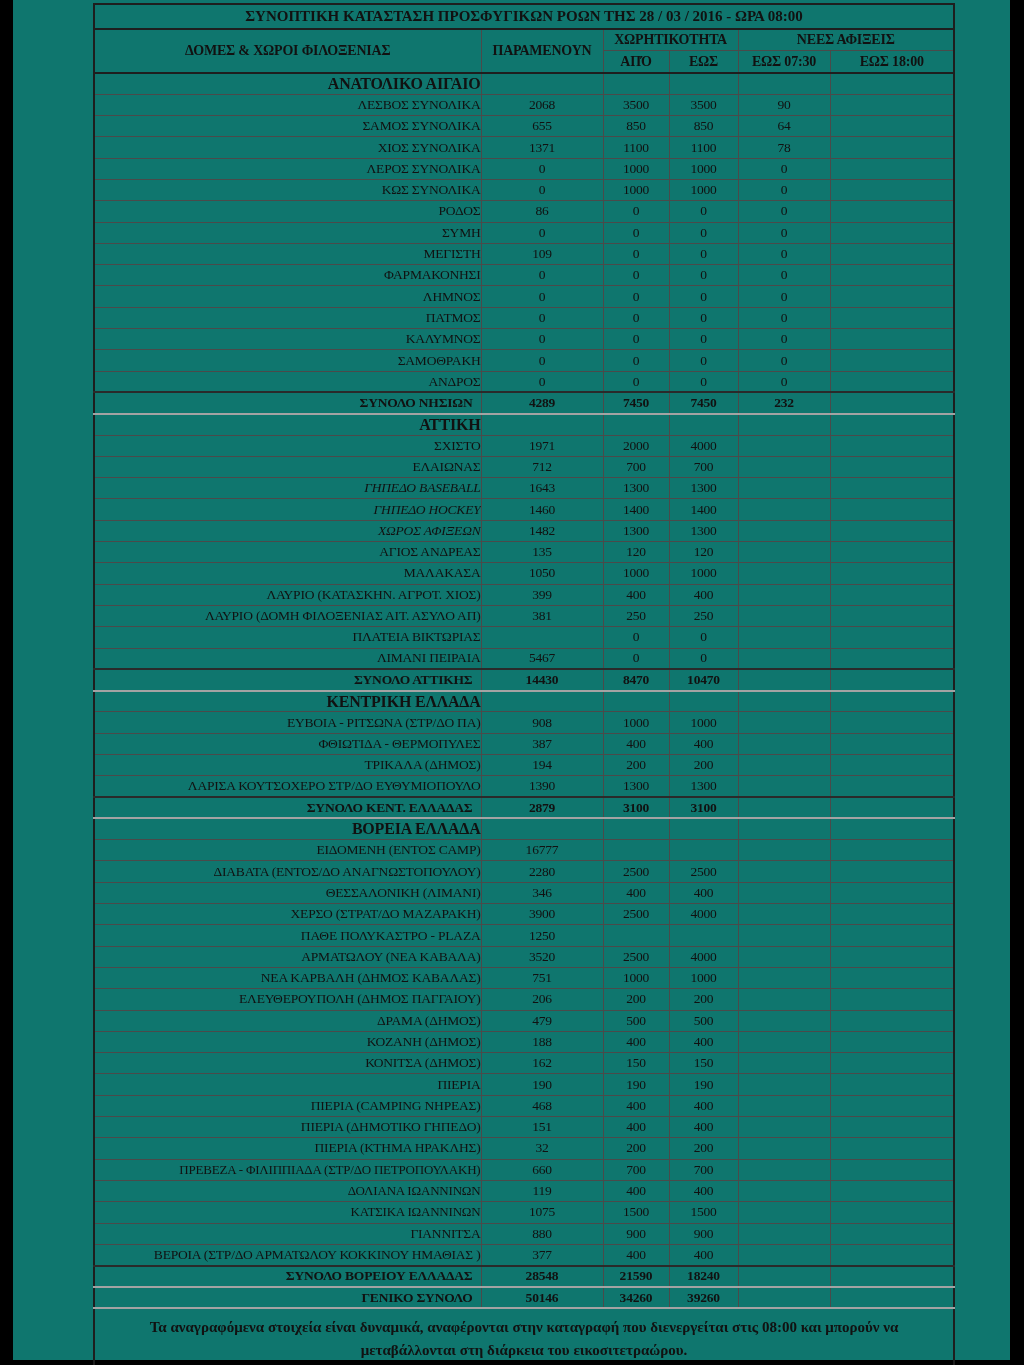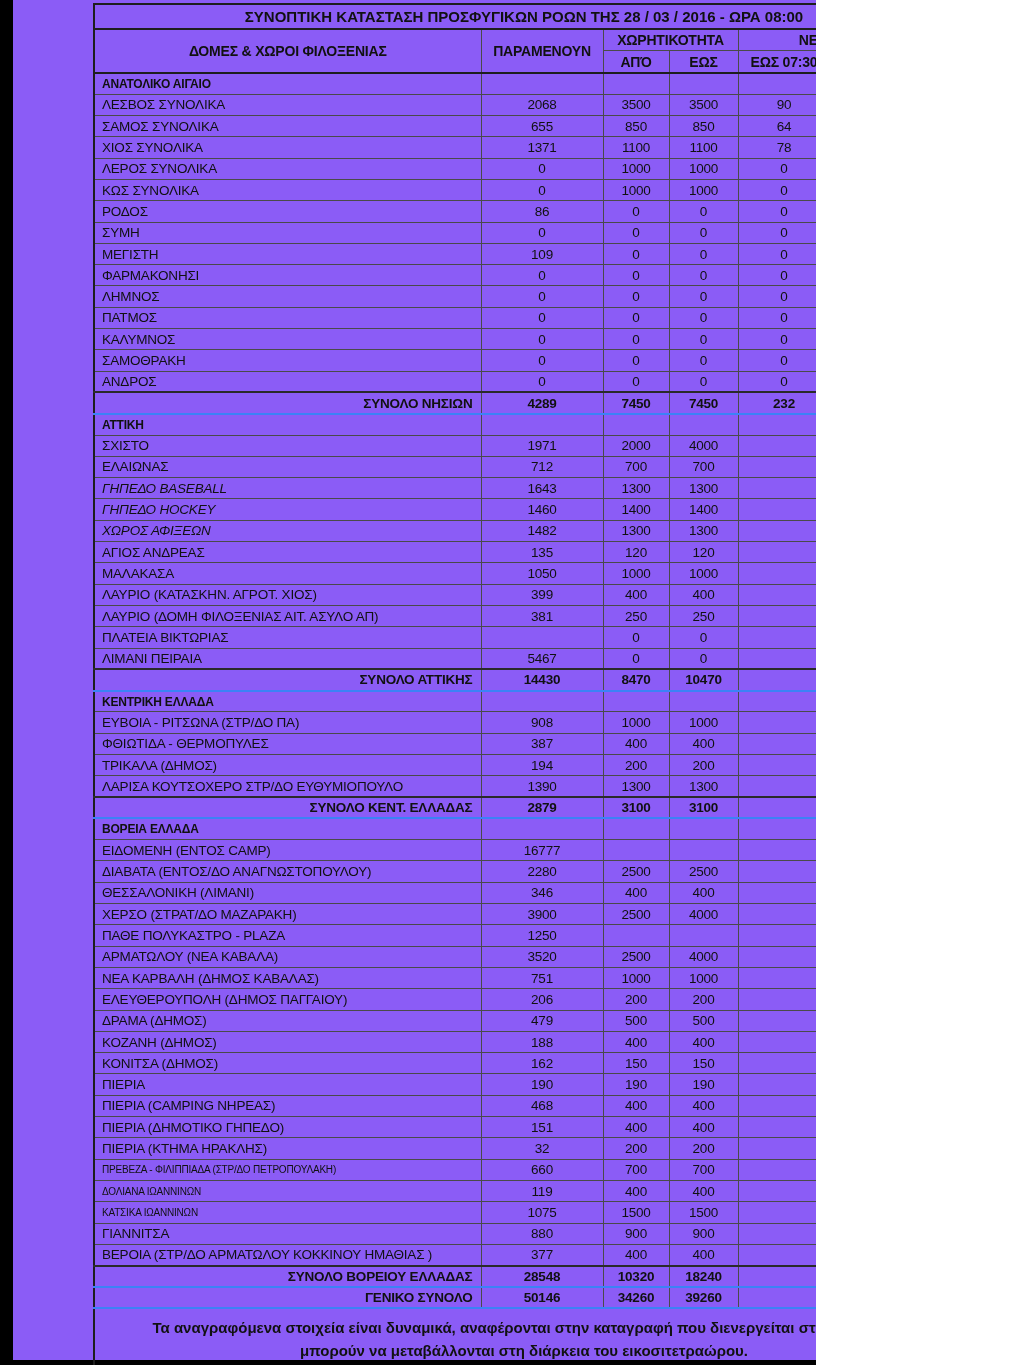--- a/index.html
+++ b/index.html
@@ -1,18 +1,18 @@
 <!DOCTYPE html>
 <html lang="el"><head>
 <meta charset="utf-8">
 <style>
   html,body { margin:0; padding:0; background:#ffffff; }
   .sheet {
-    position:relative; width:816px; height:1365px; background:#8b5cf6;
-    font-family:Liberation Sans, sans-serif; color:#111;
+    position:relative; width:1024px; height:1365px; background:#0f766e;
+    font-family:Liberation Serif, serif; color:#111;
     overflow:hidden;
   }
   .scan-bar { position:absolute; background:#000; }
   .scan-bar.left   { left:0; top:0; width:13px; height:1365px; }
   .scan-bar.right  { left:1010px; top:0; width:14px; height:1365px; }
   .scan-bar.bottom { left:0; top:1360px; width:1024px; height:5px; }
 
   table.report {
     position:absolute; left:93px; top:3px; width:860px;
     border-collapse:collapse; table-layout:fixed;
@@ -26,32 +26,32 @@
   .title-cell {
     height:23px; font-size:15px; font-weight:bold;
     border-bottom:2px solid #1e1e1e; letter-spacing:0;
   }
   .hcell { font-weight:bold; font-size:14px; }
   tr.hrow-a td { height:20px; }
   tr.hrow-b td { height:21px;margin-top:12px; }
   .hdr-bottom { border-bottom:2px solid #1e1e1e; }
 
   tbody tr { height:21.3px; }
-  tbody td:first-child { text-align:left; padding-left:7px; }
-
-  tr.r-section td:first-child { text-align:left; font-weight:bold; font-size:12px; }
+  tbody td:first-child { text-align:right; padding-left:7px; }
+
+  tr.r-section td:first-child { text-align:right; font-weight:bold; font-size:16px; }
   tr.r-total td, tr.r-grand td {
     font-weight:bold;
-    border-top:2px solid #2a2a2a; border-bottom:2px solid #3b82f6;
+    border-top:2px solid #2a2a2a; border-bottom:2px solid #a3a3a3;
   }
   tr.r-total td:first-child, tr.r-grand td:first-child {
     text-align:right; padding-right:8px; padding-left:0;
   }
   tr.s-italic td:first-child { font-style:italic; }
-  tr.s-small  td:first-child { font-size:10px; }
+  tr.s-small  td:first-child { font-size:13px; }
 
   tfoot td {
     height:54px; font-size:15px; font-weight:bold; text-align:center;
     white-space:normal; line-height:1.55; padding:3px 28px;
     border:2px solid #1e1e1e; letter-spacing:0;
   }
 </style>
 </head>
 <body>
 
@@ -531,21 +531,21 @@
           <td>ΒΕΡΟΙΑ (ΣΤΡ/ΔΟ ΑΡΜΑΤΩΛΟΥ ΚΟΚΚΙΝΟΥ ΗΜΑΘΙΑΣ )</td>
           <td>377</td>
           <td>400</td>
           <td>400</td>
           <td></td>
           <td></td>
         </tr>
         <tr class="r-total">
           <td>ΣΥΝΟΛΟ ΒΟΡΕΙΟΥ ΕΛΛΑΔΑΣ</td>
           <td>28548</td>
-          <td>10320</td>
+          <td>21590</td>
           <td>18240</td>
           <td></td>
           <td></td>
         </tr>
         <tr class="r-grand">
           <td>ΓΕΝΙΚΟ ΣΥΝΟΛΟ</td>
           <td>50146</td>
           <td>34260</td>
           <td>39260</td>
           <td></td>

